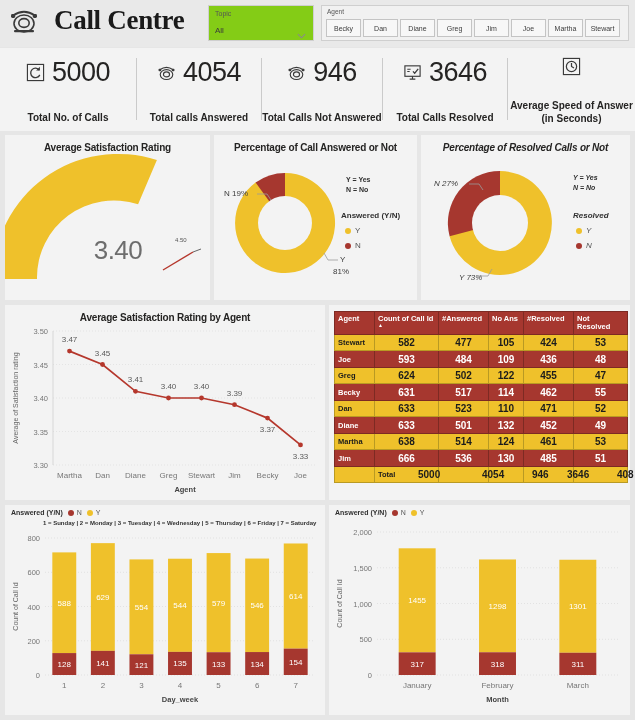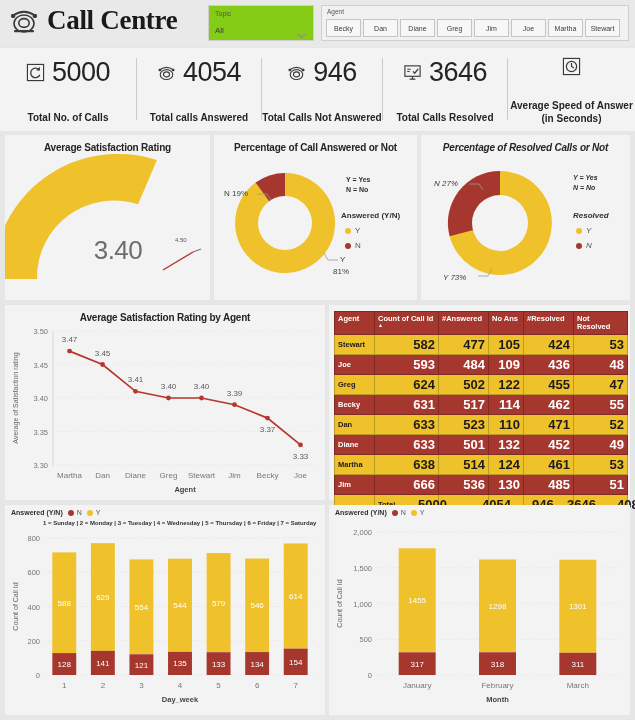--- a/index.html
+++ b/index.html
@@ -7,21 +7,21 @@
     width: 635px; height: 720px;
     background: #e6e6e6;
     font-family: "Liberation Sans", sans-serif;
     overflow: hidden;
     position: relative;
   }
   .card { background: #f3f3f3; position: absolute; }
 
   
   #header-bar { left:0; top:0; width:635px; height:47px; background:#e9e9e9; position:absolute; }
-  #title-block { position:absolute; left:8px; top:4px; display:flex; align-items:center; gap:7px; }
+  #title-block { position:absolute; left:8px; top:4px; display:flex; align-items:center; gap:14px; }
   #phone-logo { width:32px; height:32px; }
   #app-title {
     font-family: "Liberation Serif", serif;
     font-weight: bold; font-size: 27px; color:#1a1a1a; letter-spacing:-0.3px;
   }
   #topic-slicer {
     position:absolute; left:208px; top:5px; width:106px; height:36px;
     background:#84cc16; border:1px solid #cfcfcf;
   }
   #topic-label { font-size:7px; color:#555; position:absolute; left:6px; top:4px; }
@@ -87,21 +87,21 @@
   #table-card { left:329px; top:305px; width:301px; height:195px; }
   #line-svg { position:absolute; left:0; top:0; }
 
   table.matrix { border-collapse:collapse; width:293px; margin:6px 0 0 5px; table-layout:fixed; }
   table.matrix th {
     background:#A6372F; color:#ffffff; font-size:7.5px; font-weight:bold;
     padding:3px 3px; text-align:left; border:1px solid #7d2a23; vertical-align:top;
     line-height:1.05; height:17px;
   }
   table.matrix td {
-    font-size:13px; font-weight:bold; padding:2px 3px; text-align:right;
+    font-size:10px; font-weight:bold; padding:2px 3px; text-align:center;
     border:1px solid #c9a52a; height:16.5px;
   }
   table.matrix td.agent-cell { text-align:left; font-size:7.5px; }
   tr.row-y td { background:#EFC12B; color:#1c1c1c; border-color:#b99a23; }
   tr.row-r td { background:#A6372F; color:#ffffff; border-color:#7d2a23; }
   tr.row-total td { background:#EFC12B; color:#1c1c1c; border-color:#b99a23;padding-left:43px; }
   .sort-caret { font-size:5px; color:#ffffff; display:block; line-height:5px; }
 
   
   #bar1-card { left:5px;   top:505px; width:320px; height:210px; }
@@ -300,21 +300,21 @@
 
     <path d="M16.6 77.3 A52 52 0 0 1 67 12 L67 64 Z" fill="#A6372F"></path>
     <circle cx="67" cy="64" r="28" fill="#f3f3f3"></circle>
   </svg>
 
   <div class="donut-callout" style="left:13px;top:44px;">N 27%</div>
   <svg style="position:absolute;left:48px;top:46px;" width="16" height="12">
     <path d="M0 3 L10 3 L14 9" fill="none" stroke="#9a9a9a" stroke-width="0.8"></path>
   </svg>
 
-  <div class="donut-callout" style="left:22px;top:138px;">Y 73%</div>
+  <div class="donut-callout" style="left:38px;top:138px;">Y 73%</div>
   <svg style="position:absolute;left:57px;top:134px;" width="16" height="12">
     <path d="M14 0 L10 7 L0 7" fill="none" stroke="#9a9a9a" stroke-width="0.8"></path>
   </svg>
 
   <div class="donut-legend-note" style="left:152px;top:38px;">Y = Yes</div>
   <div class="donut-legend-note" style="left:152px;top:48px;">N = No</div>
 
   <div class="donut-legend-title" style="left:152px;top:76px;">Resolved</div>
   <div class="donut-legend-item" style="left:155px;top:91px;">
     <span class="lg-dot" style="background:#EFC12B;"></span>

